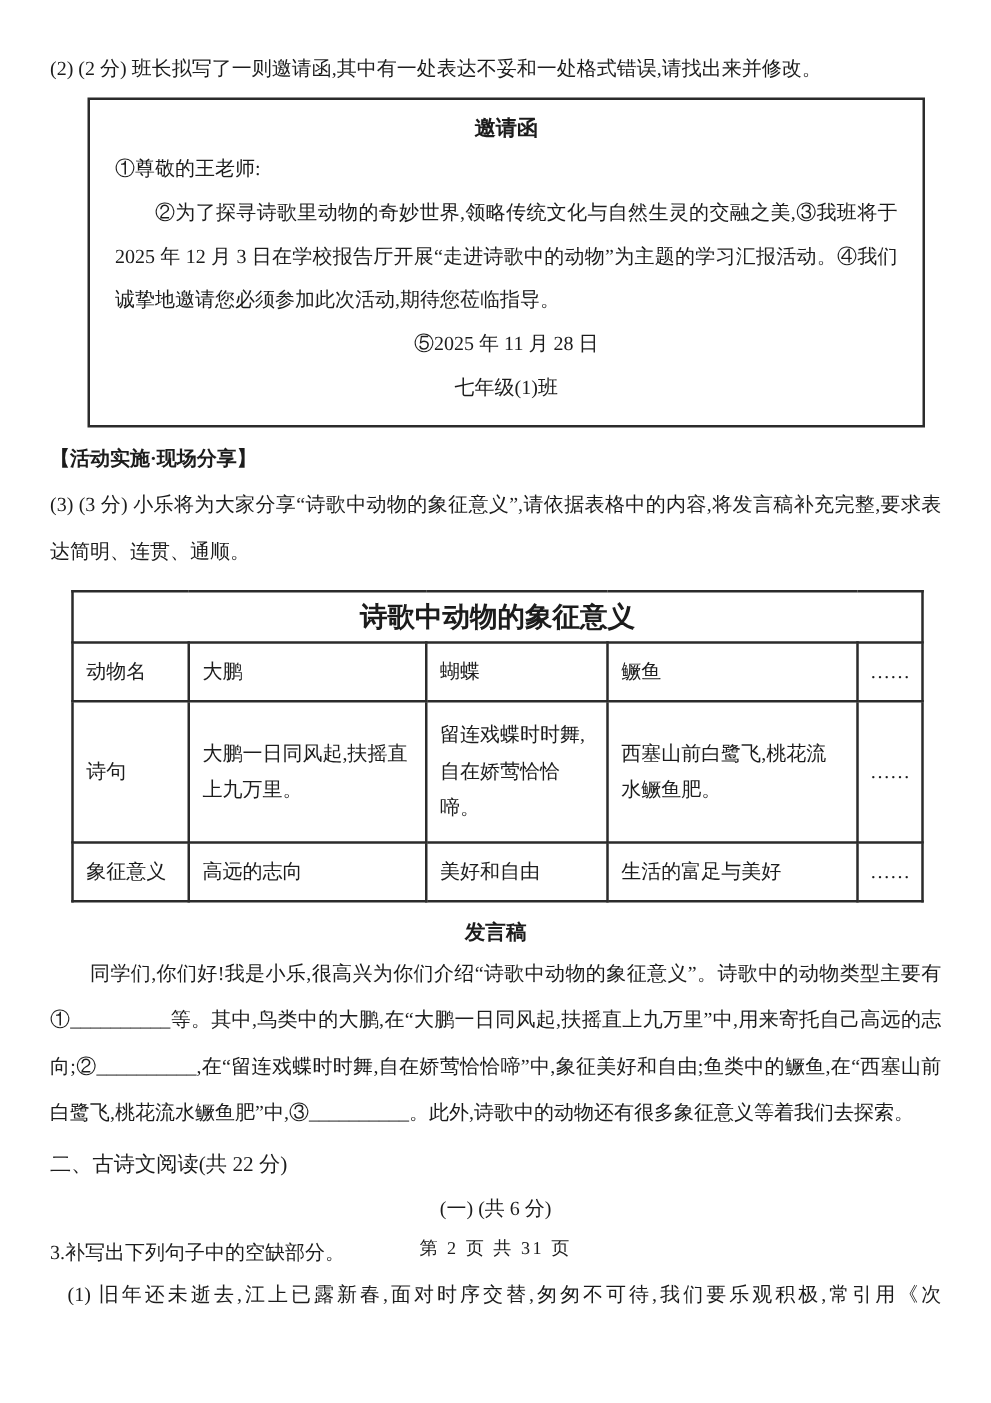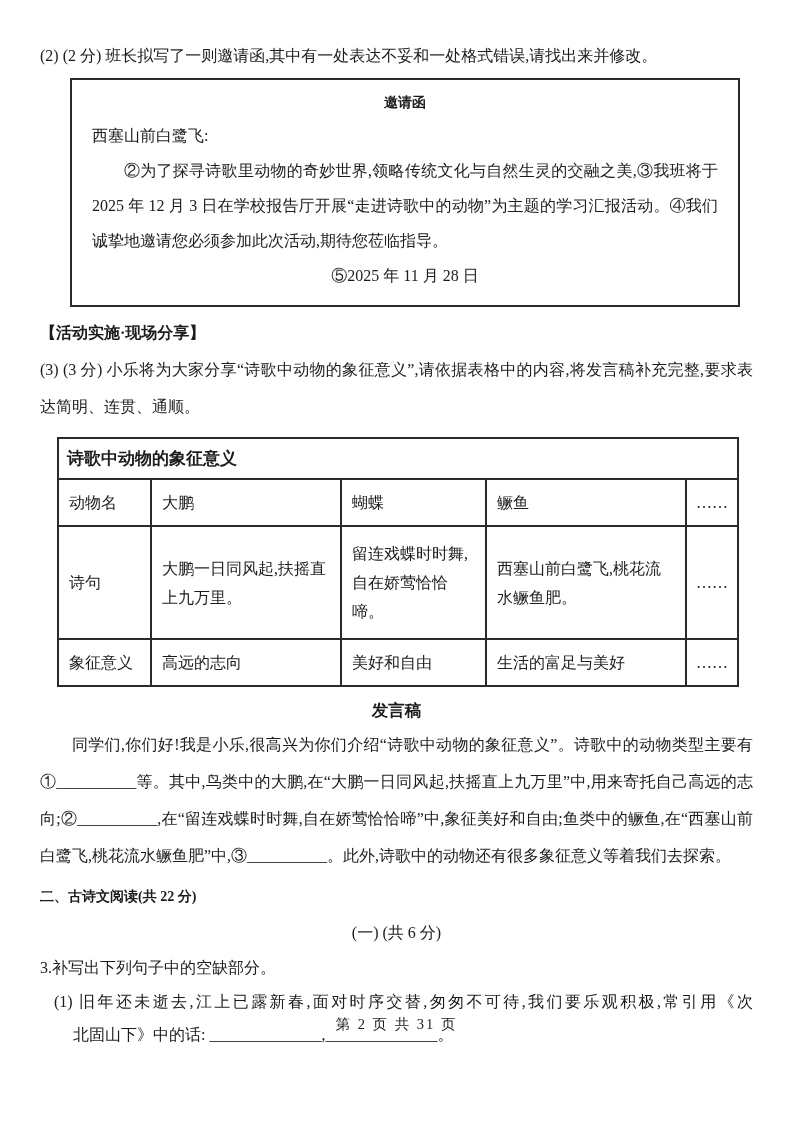--- a/index.html
+++ b/index.html
@@ -23,21 +23,21 @@
   .center { text-align: center; }
 
   
   .invite-box {
     box-sizing: border-box;
     width: 670px;
     margin: 6px 0 8px 30px;
     border: 2px solid #2b2b2b;
     padding: 8px 20px 12px 20px;
   }
-  .invite-title { font-size: 14px; line-height: 30px; }
+  .invite-title { font-size: 17px; line-height: 30px; }
   .invite-line { line-height: 35px; }
   .invite-body { text-indent: 2em; line-height: 35px; text-align: justify; }
   .invite-right { text-align: center; line-height: 35px; }
 
   .section-label { line-height: 36px; font-weight: bold; }
   .q-para { line-height: 37px; text-align: justify; }
 
   
   .anim-table {
     border-collapse: collapse;
@@ -45,54 +45,55 @@
     width: 680px;
     margin: 12px 0 0 17px;
   }
   .anim-table td {
     border: 2px solid #2b2b2b;
     padding: 8px 10px;
     line-height: 29px;
     vertical-align: middle;
     word-break: break-all;
   }
-  .anim-table td.t-title { font-weight: bold; font-size: 17px; padding: 5px 8px; }
+  .anim-table td.t-title { text-align: center; font-weight: bold; font-size: 22px; padding: 5px 8px; }
   .anim-table td.dots { text-align: center; padding: 8px 2px; }
   .anim-table tr.row-poem td { padding-top: 12px; padding-bottom: 12px; }
 
   .speech-title { margin-top: 9px; line-height: 30px; font-size: 16.5px; }
   .speech { text-indent: 2em; line-height: 37px; text-align: justify; }
 
-  .h-sec { margin-top: 5px; line-height: 36px; font-weight: bold; font-size: 14px; }
+  .h-sec { margin-top: 5px; line-height: 36px; font-weight: normal; font-size: 17px; }
   .h-sub { line-height: 36px; font-weight: normal; text-align: center; }
   .stem { line-height: 34px; }
   .q31-l1 { line-height: 33px; padding-left: 14px; text-align: justify; text-align-last: justify; }
   .q31-l2 { line-height: 33px; padding-left: 33px; }
 
   .footer {
     position: absolute;
     left: 0; right: 0;
-    bottom: 10px;
+    bottom: 36px;
     text-align: center;
     font-size: 14.5px;
     letter-spacing: 2px;
   }
 </style>
 </head>
 <body>
 
 <div class="page">
 
   <p class="line just">(2) (2 分) 班长拟写了一则邀请函,其中有一处表达不妥和一处格式错误,请找出来并修改。</p>
 
   <div class="invite-box">
     <div class="invite-title bold center">邀请函</div>
-    <div class="invite-line">西塞山前白鹭飞:</div>
+    <div class="invite-line">①尊敬的王老师:</div>
     <p class="invite-body">②为了探寻诗歌里动物的奇妙世界,领略传统文化与自然生灵的交融之美,③我班将于 2025 年 12 月 3 日在学校报告厅开展“走进诗歌中的动物”为主题的学习汇报活动。④我们诚挚地邀请您必须参加此次活动,期待您莅临指导。</p>
     <div class="invite-right">⑤2025 年 11 月 28 日</div>
+    <div class="invite-right">七年级(1)班</div>
   </div>
 
   <p class="section-label">【活动实施·现场分享】</p>
 
   <p class="q-para">(3) (3 分) 小乐将为大家分享“诗歌中动物的象征意义”,请依据表格中的内容,将发言稿补充完整,要求表达简明、连贯、通顺。</p>
 
   <table class="anim-table">
     <colgroup>
       <col style="width:93px">
         <col style="width:190px">

